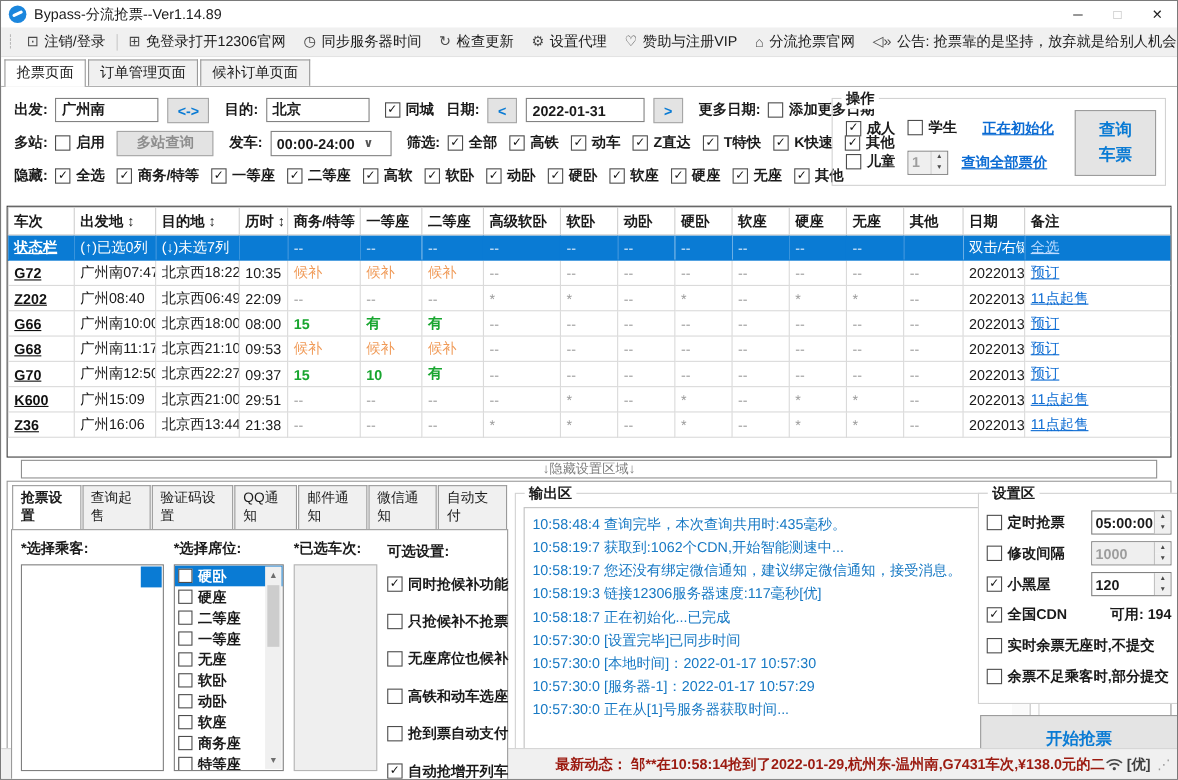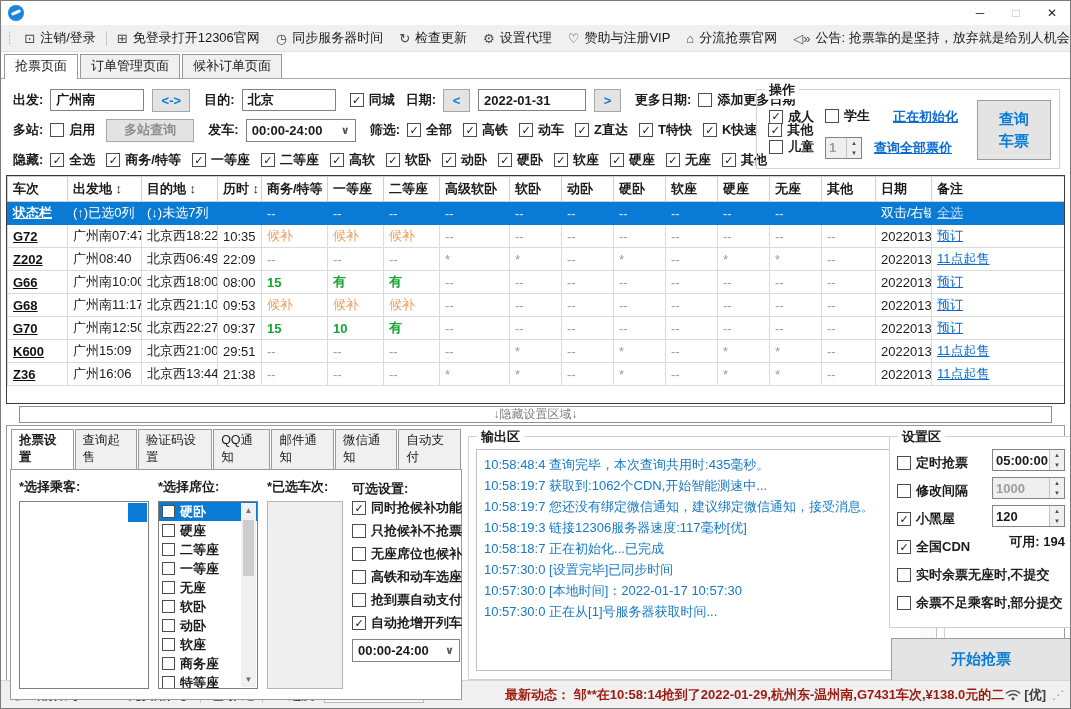--- a/index.html
+++ b/index.html
@@ -26,35 +26,35 @@
   .mainpanel{border-top:1px solid #a8a8a8;position:relative}
   
   .query-panel{position:relative;padding:8px 8px 2px 12px;height:94px}
   .frow{display:flex;align-items:center;height:26px;margin-bottom:4px;white-space:nowrap}
   .lbl{font-weight:700;margin-right:7px}
   .tin{border:1px solid #828282;height:22px;display:inline-flex;align-items:center;padding:0 5px;background:#fff;font-weight:700}
   .btn{border:1px solid #a6a6a6;background:#e3e3e3;display:inline-flex;align-items:center;justify-content:center;height:23px}
   .sbtn{color:#0a7bd4;font-weight:700;width:38px}
   .navbtn{color:#0a7bd4;font-weight:700;width:27px}
   .graybtn{color:#8d8d8d;width:88px;font-weight:700}
-  .combo{border:1px solid #828282;background:#fff;height:23px;display:inline-flex;align-items:center;justify-content:space-between;padding:0 5px;font-weight:700}
+  .combo{border:1px solid #828282;background:#fff;height:23px;display:inline-flex;align-items:center;padding:0 5px;font-weight:700}
   .combo .arr{color:#555;font-size:11px;margin-left:8px}
   .cb{display:inline-flex;align-items:center;margin-right:11px;white-space:nowrap}
   .cb .box{width:14px;height:14px;border:1px solid #4d4d4d;background:#fff;display:inline-flex;align-items:center;justify-content:center;margin-right:5px;font-size:11px;line-height:1;color:#111;flex:0 0 auto}
   .cb .cblbl{font-weight:700}
   .gap8{width:8px}.gap14{width:14px}
   
   .gbox{border:1px solid #d2d2d2;position:relative}
   .legend{position:absolute;top:-9px;left:8px;background:#fff;padding:0 4px;font-weight:700}
   .opbox{position:absolute;top:10px;right:10px;width:304px;height:80px;padding:14px 8px 4px 12px}
   .oprow{display:flex;align-items:center;height:25px;margin-bottom:6px}
   .oplink{color:#0b6bd3;text-decoration:underline;font-weight:700;margin-left:12px}
   .qbtn{position:absolute;top:10px;right:8px;bottom:8px;width:74px;border:1px solid #9c9c9c;background:#e4e4e4;color:#0a7bd4;font-weight:700;font-size:15px;display:flex;flex-direction:column;align-items:center;justify-content:center;line-height:1.5}
   
-  .tickets{margin:2px 5px 0;border:1px solid #3c3c3c;height:229px;overflow:hidden;background:#fff}
+  .tickets{margin:14px 5px 0;border:1px solid #3c3c3c;height:229px;overflow:hidden;background:#fff}
   table{border-collapse:collapse;table-layout:fixed;width:1059px;font-size:13px}
   th{border:1px solid #cfcfcf;font-weight:700;text-align:left;padding:3px 5px;height:24px;white-space:nowrap;overflow:hidden}
   td{border:1px solid #dadada;padding:1px 5px;height:23px;white-space:nowrap;overflow:hidden}
   .c-dim{color:#9d9d9d}
   .c-green{color:#18a52f;font-weight:700}
   .c-orange{color:#f09a57}
   .c-link{color:#0b6bd3;text-decoration:underline}
   .c-train{color:#111;text-decoration:underline;font-weight:600}
   tr.sel td{background:#0a7bd4;color:#fff;border-color:#0a7bd4}
   tr.sel .c-dim{color:#dcebfa}
@@ -77,29 +77,29 @@
   .seat-item{display:flex;align-items:center;height:19px;padding-left:3px;padding-right:16px}
   .seat-item .box{width:13px;height:13px;border:1px solid #4d4d4d;background:#fff;margin-right:5px;flex:0 0 auto}
   .seat-item .slbl{font-weight:700;white-space:nowrap}
   .seat-item.sel{background:#0a7bd4}
   .seat-item.sel .slbl{color:#fff}
   .vscroll{position:absolute;top:1px;right:1px;bottom:1px;width:15px;background:#f0f0f0;display:flex;flex-direction:column;align-items:center;font-size:8px;color:#6e6e6e}
   .vscroll .up{height:15px;display:flex;align-items:center}
   .vscroll .thumb{width:11px;height:56px;background:#cdcdcd;margin-top:2px}
   .vscroll .dn{margin-top:auto;height:15px;display:flex;align-items:center}
   .trainsbox{width:76px;height:188px;background:#efefef;border:1px solid #b5b5b5}
-  .optcol{flex:1;display:flex;flex-direction:column;gap:5px;padding-top:2px}
+  .optcol{flex:1;display:flex;flex-direction:column;gap:16px;padding-top:2px}
   .optcombo{width:108px;margin-top:2px}
   
   .outbox{position:absolute;left:461px;top:10px;width:477px;height:244px;background:#fff}
   .logarea{position:absolute;left:7px;right:7px;top:12px;bottom:8px;border:1px solid #c0c0c0;padding:4px 20px 2px 7px;overflow:hidden}
   .logline{color:#1779c4;line-height:21px;white-space:nowrap}
   
   .setbox{position:absolute;left:882px;top:10px;width:184px;height:192px;background:#fff;padding:12px 5px 4px}
-  .srow{display:flex;justify-content:space-between;height:28px;padding:0 2px}
+  .srow{display:flex;align-items:center;justify-content:space-between;height:28px;padding:0 2px}
   .srow .cb{margin-right:0}
   .extra{font-weight:700}
   .spin{display:inline-flex;border:1px solid #828282;height:22px;background:#fff;align-items:stretch}
   .spin .val{display:flex;align-items:center;padding:0 3px;font-weight:700}
   .spin.dis .val{color:#9d9d9d;background:#efefef}
   .spin .arrows{display:flex;flex-direction:column;width:15px;border-left:1px solid #c2c2c2}
   .spin .arrows span{flex:1;display:flex;align-items:center;justify-content:center;font-size:6px;color:#4a4a4a;background:#f0f0f0}
   .startbtn{position:absolute;left:884px;top:212px;width:180px;height:43px;border:1px solid #9c9c9c;background:#e4e4e4;color:#0a7bd4;font-weight:700;font-size:15px;display:flex;align-items:center;justify-content:center}
   
   .statusbar{position:absolute;left:0;right:0;bottom:0;height:28px;background:#f0f0f0;border-top:1px solid #d6d6d6;display:flex;align-items:center;padding:0 6px;white-space:nowrap}
@@ -111,20 +111,21 @@
   .latest{margin-left:auto;color:#9b1a10;font-weight:700}
   .wifi{margin:0 3px 0 1px}
   .sig{color:#3f3f3f;font-weight:700}
   .grip{color:#9a9a9a;margin-left:6px;font-size:12px}
 </style>
 </head>
 <body>
 
 <div class="titlebar">
   <span class="app-icon"></span>
+  <span class="title-text">Bypass-分流抢票--Ver1.14.89</span>
   <span class="win-controls">
     <span class="win-btn">─</span>
     <span class="win-btn max">□</span>
     <span class="win-btn">✕</span>
   </span>
 </div>
 
 <div class="menubar">
   <span class="menu-grip">┊</span>
   <span id="menu-items" style="display:flex;align-items:center">
@@ -640,20 +641,21 @@
       <span class="legend">输出区</span>
       <div class="logarea">
         <div id="log-lines">
             <div class="logline">10:58:48:4  查询完毕，本次查询共用时:435毫秒。</div>
             <div class="logline">10:58:19:7  获取到:1062个CDN,开始智能测速中...</div>
             <div class="logline">10:58:19:7  您还没有绑定微信通知，建议绑定微信通知，接受消息。</div>
             <div class="logline">10:58:19:3  链接12306服务器速度:117毫秒[优]</div>
             <div class="logline">10:58:18:7  正在初始化...已完成</div>
             <div class="logline">10:57:30:0  [设置完毕]已同步时间</div>
             <div class="logline">10:57:30:0  [本地时间]：2022-01-17 10:57:30</div>
+            <div class="logline">10:57:30:0  [服务器-1]：2022-01-17 10:57:29</div>
             <div class="logline">10:57:30:0  正在从[1]号服务器获取时间...</div>
           </div>
         <div class="vscroll" style="background:#fafafa">
           <span class="up">▲</span>
           <span class="dn">▼</span>
         </div>
       </div>
     </div>
 
     <div class="gbox setbox">

